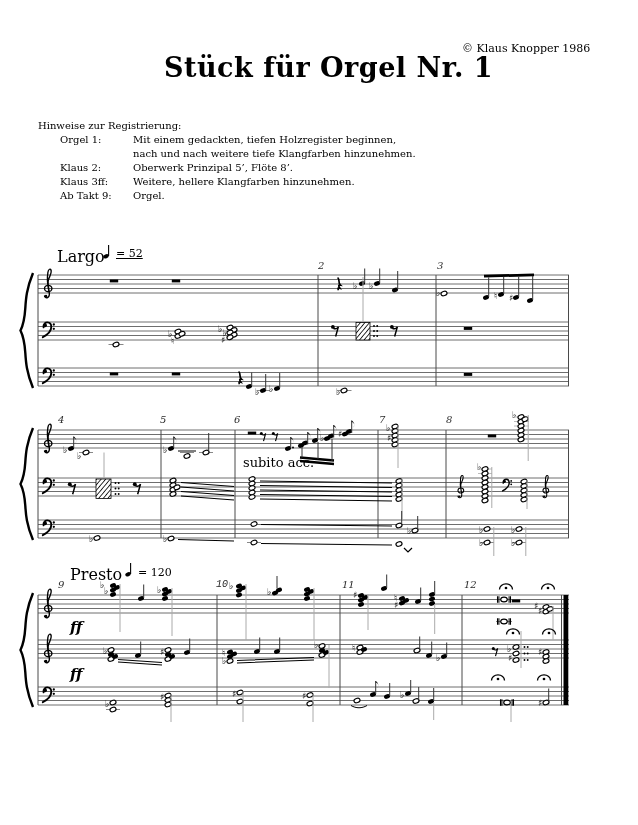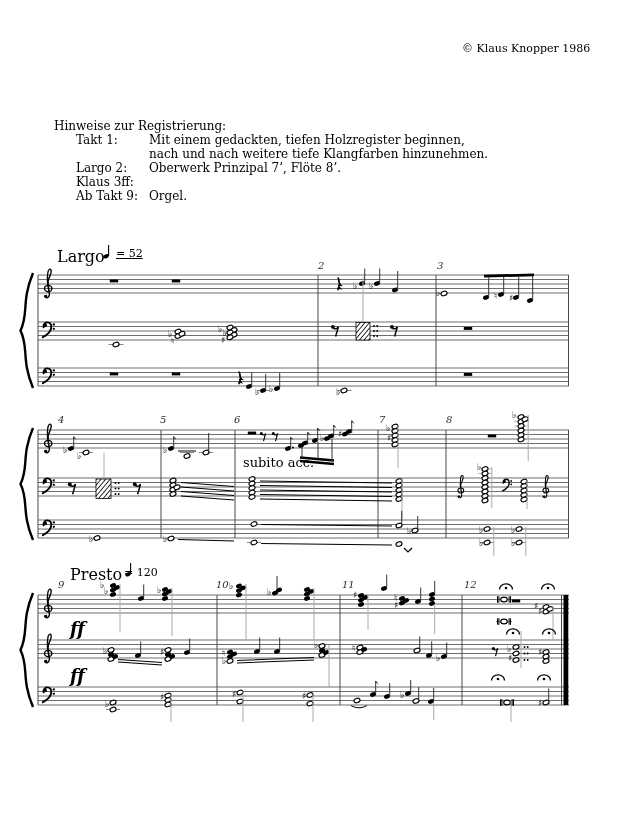--- a/index.html
+++ b/index.html
@@ -1,28 +1,28 @@
 <!DOCTYPE html>
 <html><head>
 <meta charset="utf-8">
 <style>
   html,body{margin:0;padding:0;background:#fff;}
   .page{position:relative;width:638px;height:825px;background:#ffffff;
         font-family:"DejaVu Serif",serif;color:#000;overflow:hidden;}
   .abs{position:absolute;white-space:nowrap;}
   .title{font-size:27px;font-weight:bold;letter-spacing:.5px;}
   .copyright{font-size:11px;text-align:center;}
-  .instr{font-size:12px;line-height:14px;margin-left:16px;}
+  .instr{font-size:10px;line-height:14px;}
   .instr-head{margin-left:2px;}
   .instr-row{display:flex;}
   .instr-label{width:73px;margin-left:24px;flex:none;}
   .mnum{font-size:10px;font-style:italic;color:#2b2b2b;}
   .tempo-word{font-size:16px;}
   .tempo-beat{font-size:11px;}
-  .dyn{font-size:18px;font-weight:bold;font-style:italic;}
+  .dyn{font-size:15px;font-weight:bold;font-style:italic;}
   .subito{font-size:13px;}
   svg.score{position:absolute;left:0;top:0;}
   .acc{font-family:"DejaVu Sans",sans-serif;font-size:9px;}
 </style>
 </head>
 <body>
 
 <div class="page">
 
   <svg class="score" width="638" height="825" viewBox="0 0 638 825" xmlns="http://www.w3.org/2000/svg">
@@ -494,68 +494,70 @@
           <use href="#fer" x="544" y="680.5"></use>
         <use href="#brv" x="507" y="702.5"></use>
           <path d="M511 706V722" stroke="#aaa"></path>
         <text class="acc" x="538" y="706">♯</text>
           <use href="#no" x="546" y="702.5"></use>
           <path d="M548.7 702V688.5" stroke="#333"></path>
       </g>
     </g>
   </svg>
 
+  <div class="abs title" style="left:164px;top:52px;">Stück für Orgel Nr. 1</div>
   <div class="abs copyright" style="left:462px;top:42px;">© Klaus Knopper 1986</div>
 
   <div class="abs instr" style="left:36px;top:119px;width:430px;">
     <div class="instr-head">Hinweise zur Registrierung:</div>
     <div class="instr-row">
-      <span class="instr-label">Takt 1:</span>
+      <span class="instr-label">Orgel 1:</span>
       <span>Mit einem gedackten, tiefen Holzregister beginnen,</span>
     </div>
     <div class="instr-row">
       <span class="instr-label"></span>
       <span>nach und nach weitere tiefe Klangfarben hinzunehmen.</span>
     </div>
     <div class="instr-row">
-      <span class="instr-label">Largo 2:</span>
-      <span>Oberwerk Prinzipal 7’, Flöte 8’.</span>
+      <span class="instr-label">Klaus 2:</span>
+      <span>Oberwerk Prinzipal 5’, Flöte 8’.</span>
     </div>
     <div class="instr-row">
       <span class="instr-label">Klaus 3ff:</span>
+      <span>Weitere, hellere Klangfarben hinzunehmen.</span>
     </div>
     <div class="instr-row">
       <span class="instr-label">Ab Takt 9:</span>
       <span>Orgel.</span>
     </div>
   </div>
 
   <span class="abs tempo-word" style="left:57px;top:247px;">Largo</span>
   <svg class="abs" style="left:103px;top:244px;" width="10" height="16">
     <ellipse cx="3" cy="12.3" rx="2.8" ry="2" transform="rotate(-20 3 12.3)"></ellipse>
     <line x1="5.6" y1="12" x2="5.6" y2="1" stroke="#000" stroke-width="1.1"></line>
   </svg>
   <span class="abs tempo-beat" style="left:116px;top:247px;text-decoration:underline;">= 52</span>
 
   <span class="abs tempo-word" style="left:70px;top:565px;">Presto</span>
   <svg class="abs" style="left:125px;top:562px;" width="10" height="16">
     <ellipse cx="3" cy="12.3" rx="2.8" ry="2" transform="rotate(-20 3 12.3)"></ellipse>
     <line x1="5.6" y1="12" x2="5.6" y2="1" stroke="#000" stroke-width="1.1"></line>
   </svg>
-  <span class="abs tempo-beat" style="left:124px;top:566px;">= 120</span>
+  <span class="abs tempo-beat" style="left:138px;top:566px;">= 120</span>
 
   <span class="abs subito" style="left:243px;top:455px;">subito acc.</span>
   <span class="abs dyn" style="left:70px;top:618px;">ff</span>
   <span class="abs dyn" style="left:70px;top:665px;">ff</span>
 
   <span class="abs mnum" style="left:318px;top:260px;">2</span>
   <span class="abs mnum" style="left:437px;top:260px;">3</span>
   <span class="abs mnum" style="left:58px;top:414px;">4</span>
   <span class="abs mnum" style="left:160px;top:414px;">5</span>
   <span class="abs mnum" style="left:234px;top:414px;">6</span>
   <span class="abs mnum" style="left:379px;top:414px;">7</span>
   <span class="abs mnum" style="left:446px;top:414px;">8</span>
   <span class="abs mnum" style="left:58px;top:579px;">9</span>
-  <span class="abs mnum" style="left:216px;top:579px;">10</span>
+  <span class="abs mnum" style="left:216px;top:579px;font-family:Liberation Mono, monospace;">10</span>
   <span class="abs mnum" style="left:342px;top:579px;font-style:italic;">11</span>
   <span class="abs mnum" style="left:464px;top:579px;">12</span>
 
 </div>
 
 </body></html>

